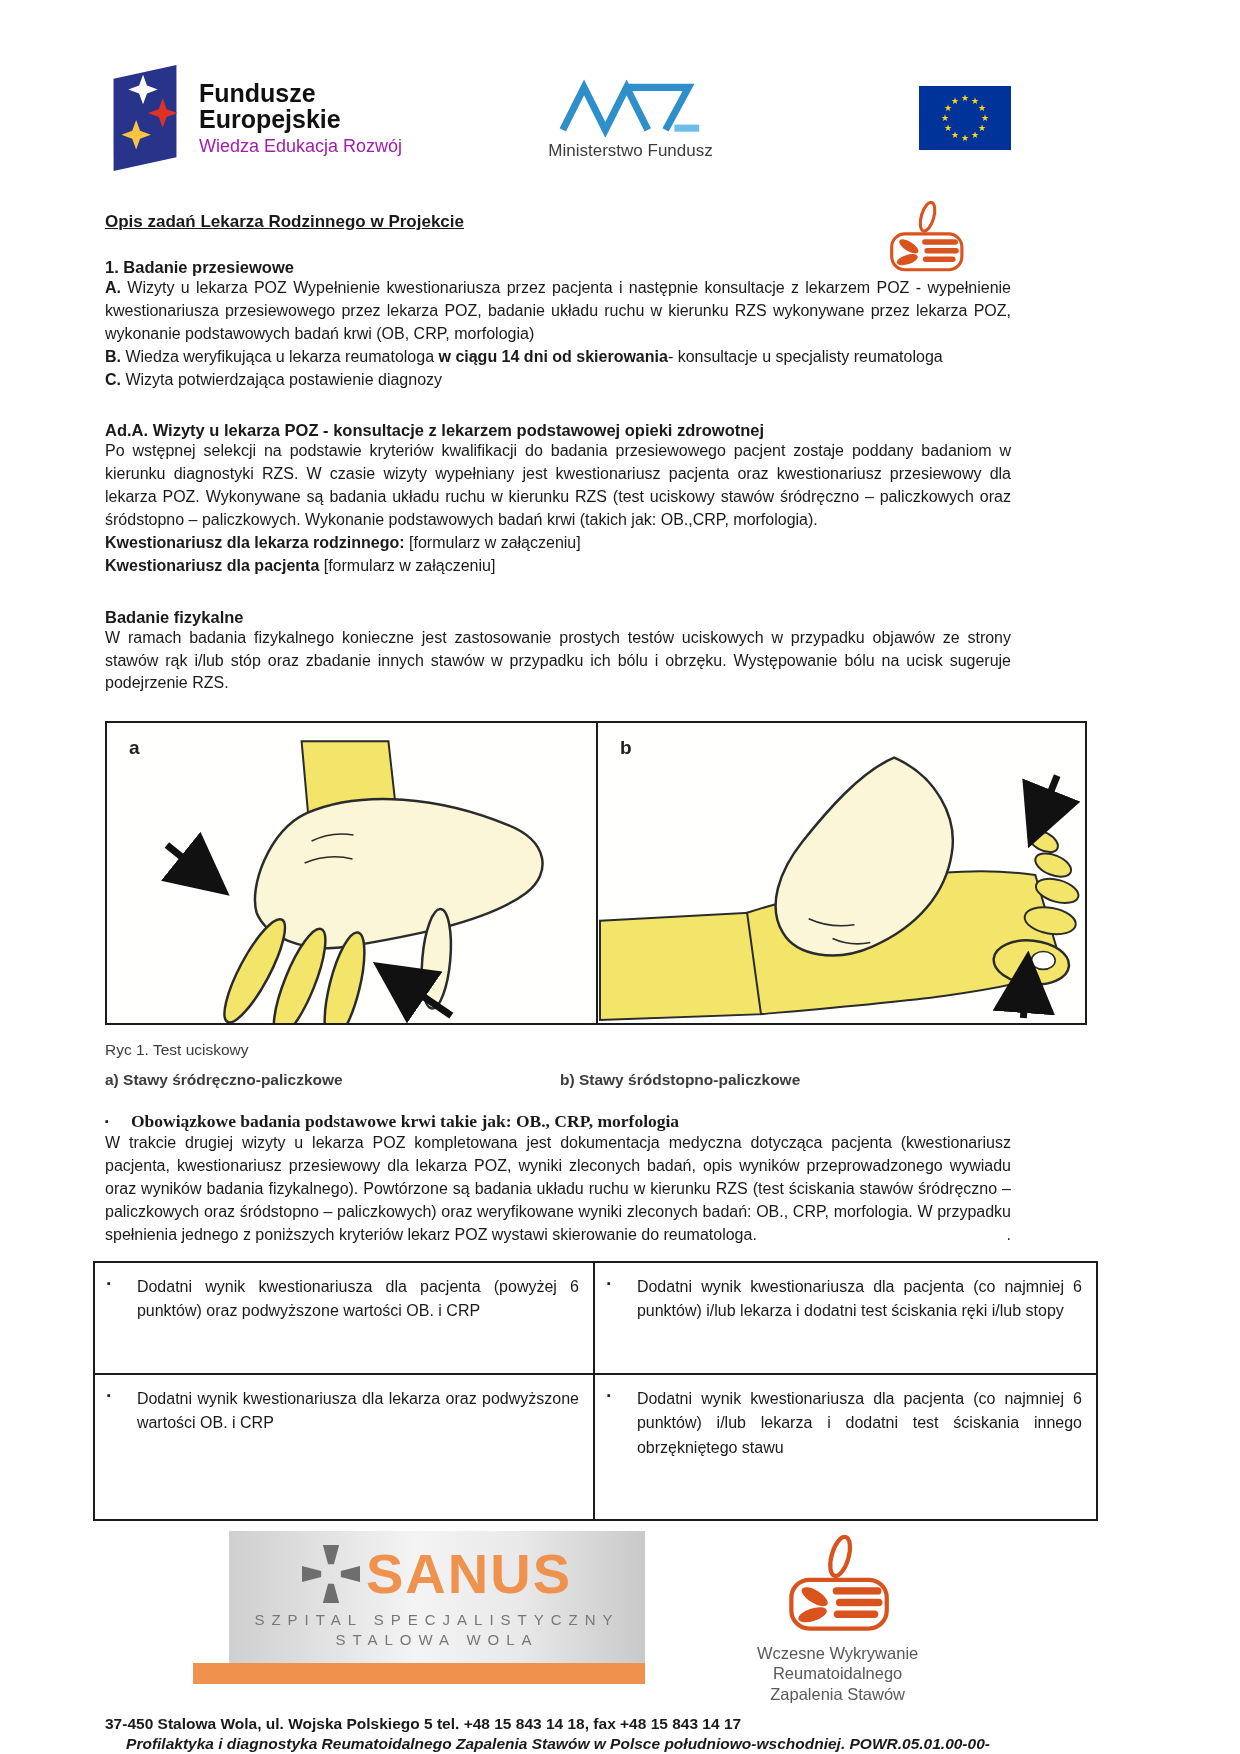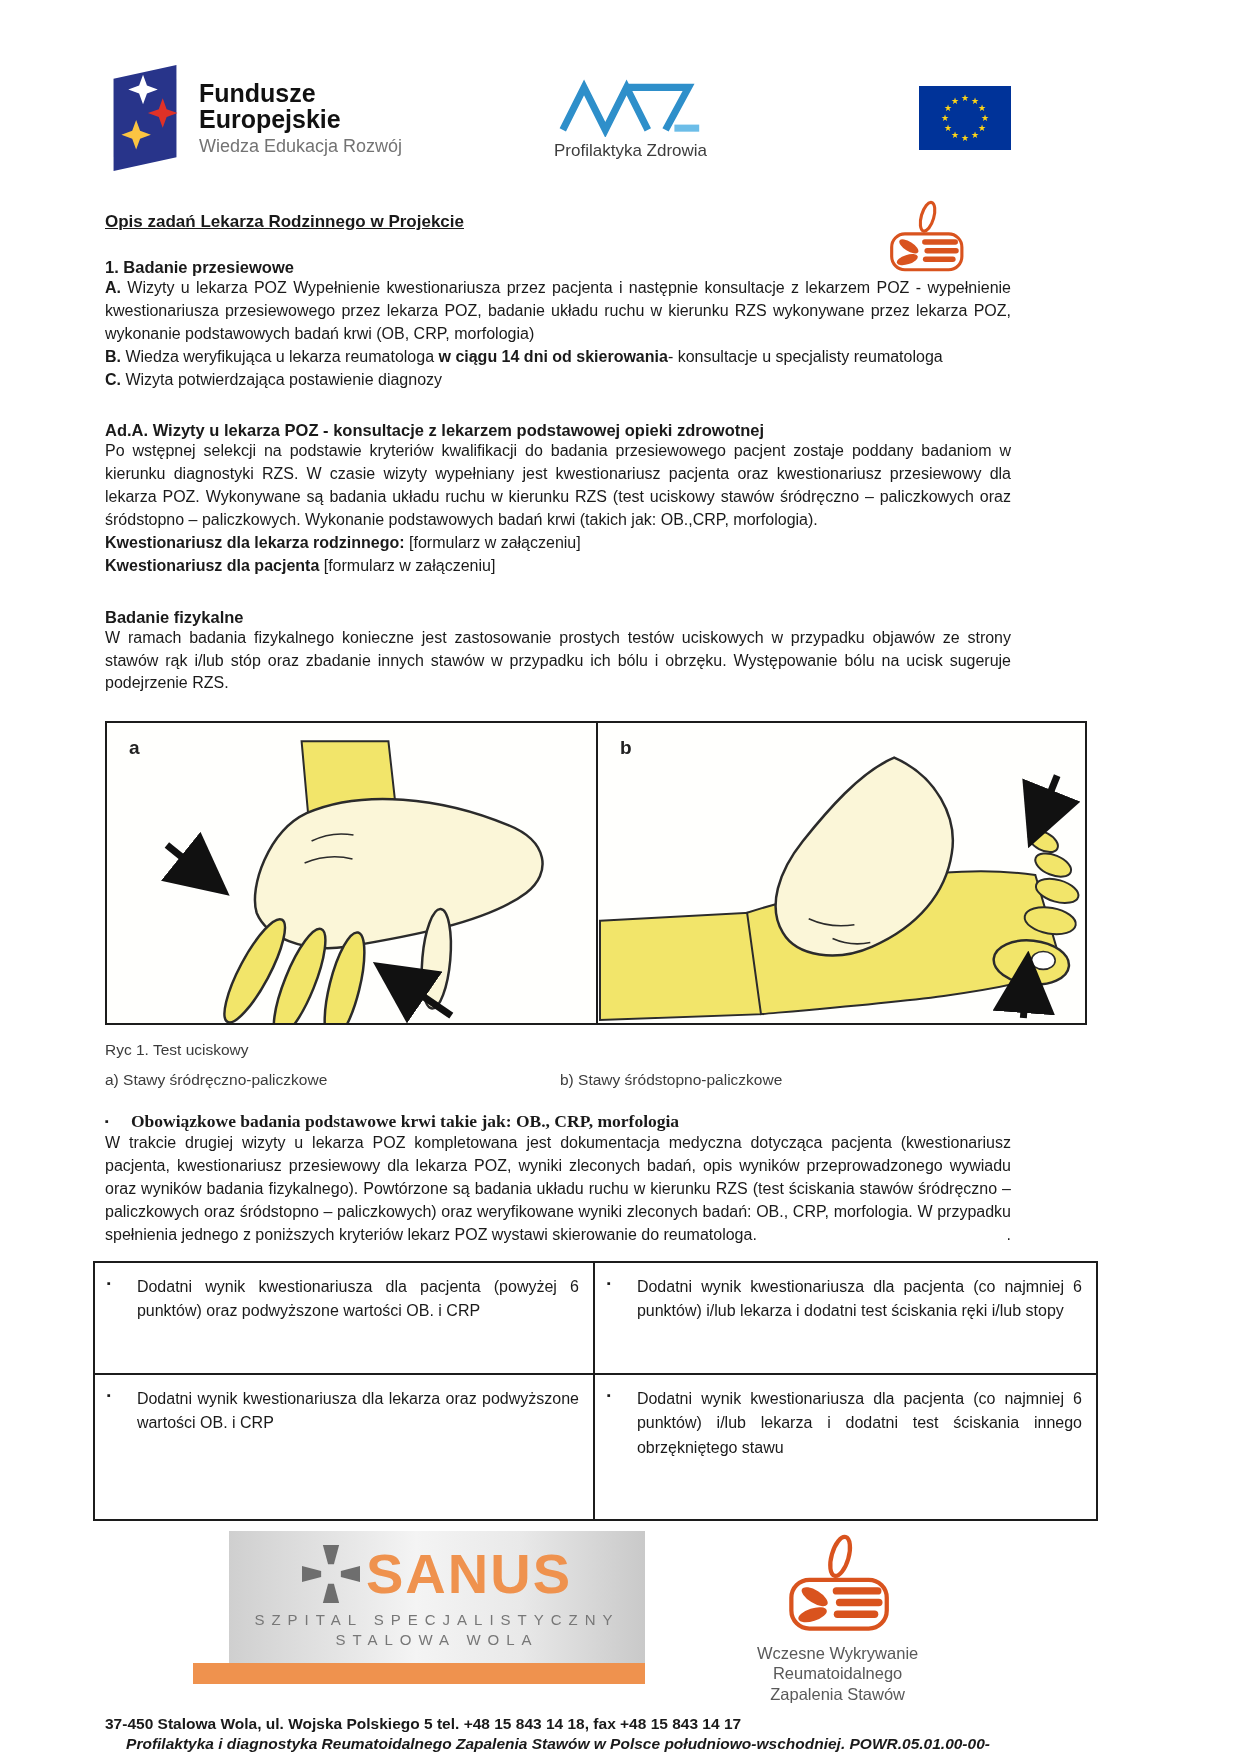--- a/index.html
+++ b/index.html
@@ -3,40 +3,40 @@
 <meta charset="utf-8">
 <style>
   html,body{margin:0;padding:0;background:#fff;}
   .page{position:relative;width:1116px;height:1754px;background:#fff;overflow:hidden;
         font-family:"Liberation Sans",sans-serif;color:#1a1a1a;box-sizing:border-box;
         padding:66px 105px 0 105px;}
   
   .hdr{display:flex;align-items:center;justify-content:space-between;height:104px;}
   .logo-fe{display:flex;align-items:center;gap:14px;}
   .fe-text .l1{font-weight:bold;font-size:25px;line-height:1.04;color:#111;}
-  .fe-text .l2{font-size:18px;color:#737373;margin-top:4px;}
+  .fe-text .l2{font-size:18px;color:#a21caf;margin-top:4px;}
   .logo-mz{display:flex;flex-direction:column;align-items:center;margin-right:60px;}
   .mz-label{font-size:17px;color:#3d3d3d;margin-top:4px;}
   .logo-ue{display:flex;align-items:center;gap:16px;}
   .ue-text{text-align:right;}
   .ue-text .l1{font-weight:bold;font-size:23px;color:#111;}
   .ue-text .l2{font-size:18px;color:#222;margin-top:3px;}
   
   .title{margin-top:42px;font-size:17px;font-weight:bold;text-decoration:underline;}
   .h-bold{font-weight:bold;font-size:16.5px;}
   .para{font-size:16px;line-height:1.43;text-align:justify;}.mt26{margin-top:26px;}.mt30{margin-top:30px;}
   b.inl{font-weight:bold;}
   .hand-badge{position:absolute;top:198px;right:140px;width:100px;height:78px;}
   
   .figure{margin-top:26px;width:978px;display:flex;border:2px solid #1c1c1c;background:#fffffd;}
   .panel{position:relative;width:50%;height:300px;box-sizing:border-box;}
   .panel+.panel{border-left:2px solid #1c1c1c;}
   .panel-label{position:absolute;top:14px;left:22px;font-weight:bold;font-size:19px;color:#222;}
   .fig-captions{margin-top:16px;color:#3c3c3c;font-size:15.5px;}
-  .fig-sub{display:flex;margin-top:12px;}
+  .fig-sub{display:flex;margin-top:12px;font-weight:bold;}
   .fig-sub span:first-child{width:455px;}
   
   .serif-bullet{margin-top:22px;display:flex;align-items:baseline;gap:22px;
      font-family:"Liberation Serif",serif;font-weight:bold;font-size:17.5px;}
   .sq{font-size:11px;transform:translateY(-2px);}
   .tp{float:right;}
   
   .ctable{margin-top:14px;width:1005px;margin-left:-12px;border-collapse:collapse;}
   .ctable td{border:2px solid #1c1c1c;vertical-align:top;padding:12px 14px 10px 12px;}
   .ctable tr:first-child td{height:88px;}
@@ -79,21 +79,21 @@
         <div class="l2">Wiedza Edukacja Rozwój</div>
       </div>
     </div>
 
     <div class="logo-mz">
       <svg width="160" height="62" viewBox="0 0 170 70">
         <polyline points="8,62 32,14 56,62 80,14 104,62" fill="none" stroke="#2e8fca" stroke-width="8"></polyline>
         <polyline points="80,14 150,14 124,62" fill="none" stroke="#2e8fca" stroke-width="8"></polyline>
         <line x1="134" y1="60" x2="162" y2="60" stroke="#6cbde8" stroke-width="8"></line>
       </svg>
-      <div class="mz-label">Profilaktyka Zdrowia</div>
+      <div class="mz-label">Ministerstwo Fundusz</div>
     </div>
 
     <div class="logo-ue">
       <svg width="92" height="64" viewBox="0 0 92 64">
         <rect width="92" height="64" fill="#003399"></rect>
         <g fill="#ffd617" font-size="9" text-anchor="middle">
           <text x="46" y="15">★</text>
             <text x="56" y="18">★</text>
             <text x="63" y="25">★</text>
           <text x="66" y="35">★</text>

